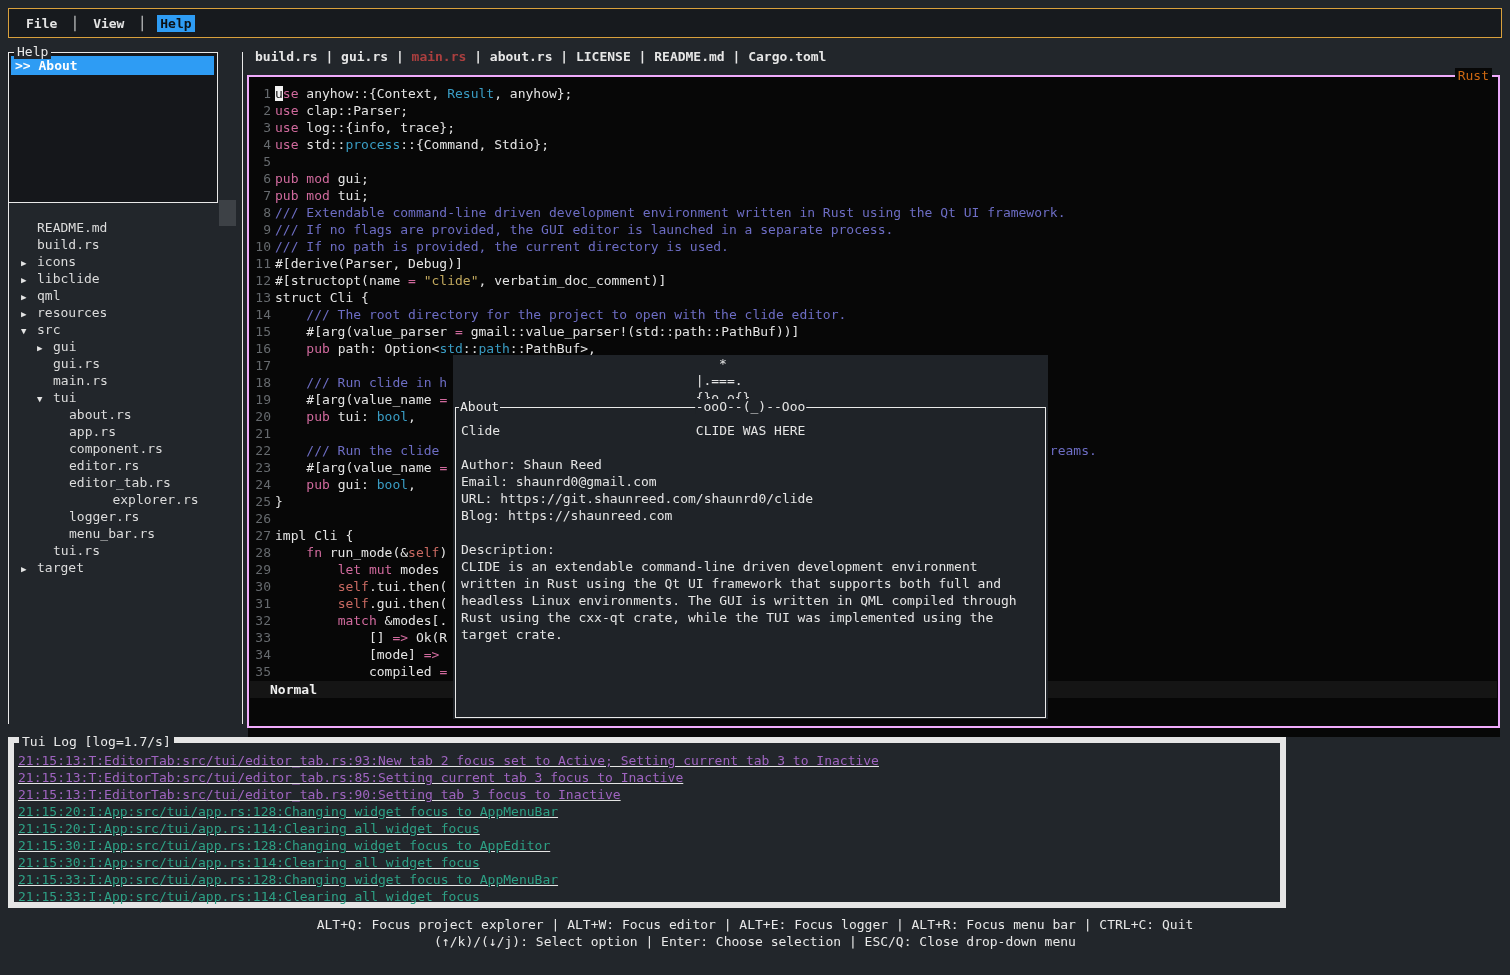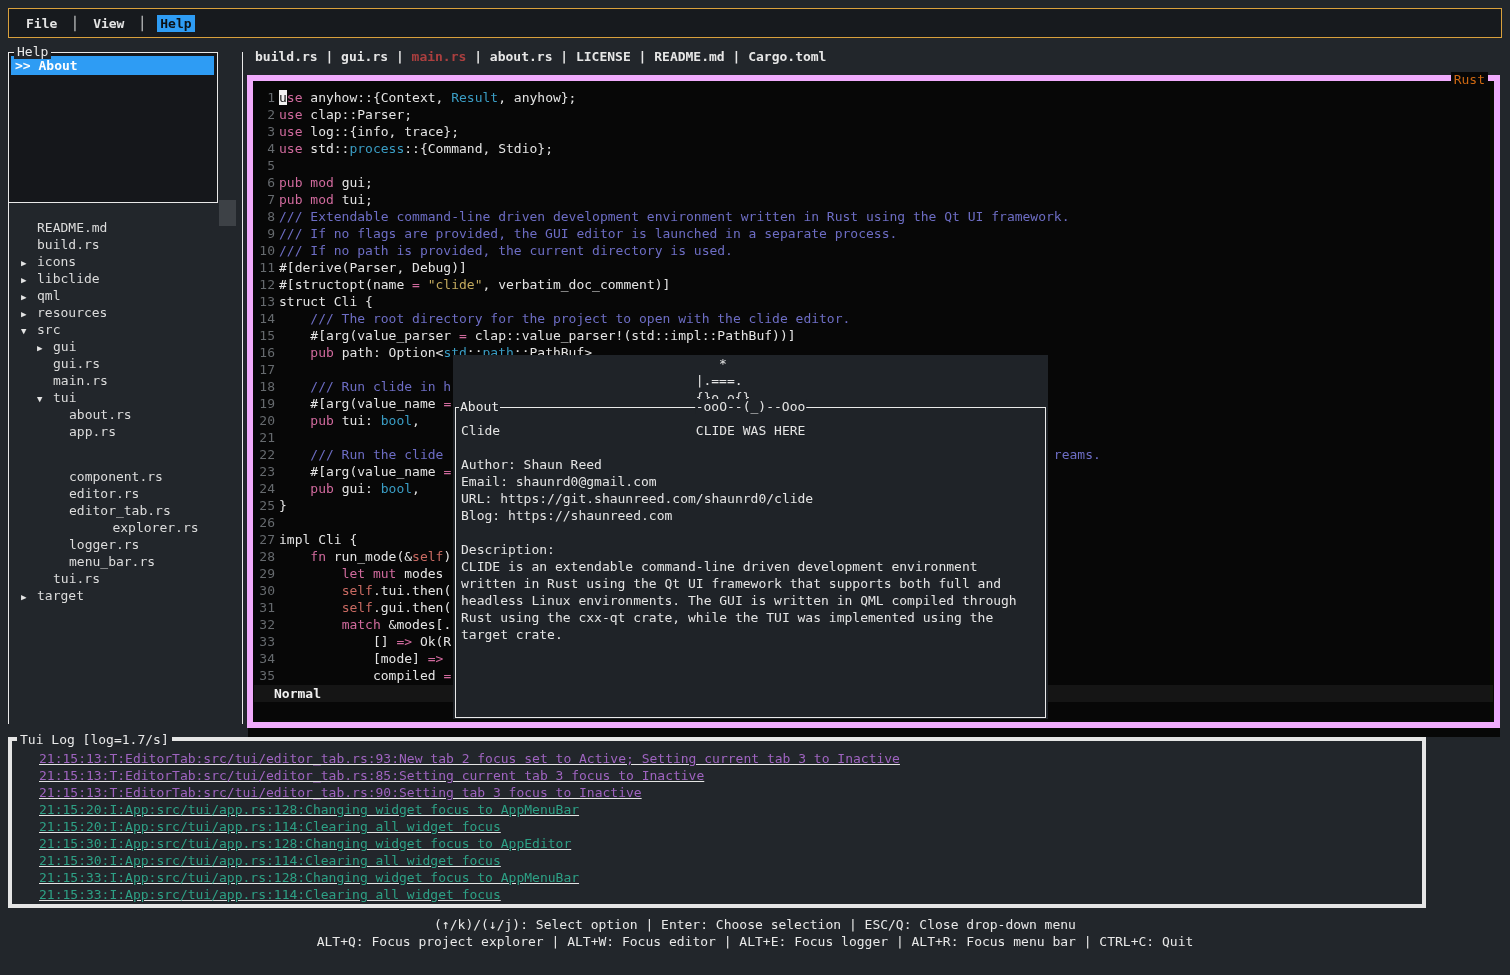--- a/index.html
+++ b/index.html
@@ -28,21 +28,21 @@
   .tree-arrow { display:inline-block; width:16px; margin-left:-16px; font-size:9px; color:#e4e4e4; }
   #explorer-thumb { left:219px; top:200px; width:17px; height:26px; background:#3d4146; }
 
   
   #tabs-bar { left:255px; top:49px; height:18px; display:flex; font-weight:bold; white-space:pre; }
   .tab { color:#e6e6e6; }
   .tab.active { color:#ab3f3f; }
   .tab-sep { color:#e6e6e6; }
 
   
-  #editor { left:247px; top:75px; width:1253px; height:653px; border:6px solid #f0abfc; background:#070707; }
+  #editor { left:247px; top:75px; width:1253px; height:653px; border:2px solid #f0abfc; background:#070707; }
   #rust-badge { position:absolute; top:-9px; right:6px; background:#070707; padding:0 3px; color:#cd6812; }
   #code { position:absolute; left:0; top:0; right:0; padding:8px 0 0 6px; }
   .code-row { height:17px; line-height:17px; white-space:pre; }
   .ln { display:inline-block; width:16px; margin-right:4px; text-align:right; color:#666a6e; }
   .c-n  { color:#e4e4e4; }
   .c-kw { color:#d06a9d; }
   .c-ty { color:#3a9dc4; }
   .c-cm { color:#6d6dc4; }
   .c-st { color:#c2a95e; }
   .c-sf { color:#c96a62; }
@@ -54,21 +54,21 @@
   
   #about-popup { left:453px; top:355px; width:595px; height:364px; background:#1f2328; z-index:5; }
   #about-art { position:absolute; left:0; top:0; line-height:17px; color:#e4e4e4; }
   #about-box { position:absolute; left:2px; top:52px; right:2px; bottom:1px; border:1px solid #e9e9e9; }
   #about-box .panel-title { background:#1f2328; left:3px; padding:0 1px; }
   #about-border-art { position:absolute; top:-9px; left:50%; transform:translateX(-50%); background:#1f2328; padding:0 1px; color:#e4e4e4; }
   #about-lines { padding:14px 0 0 5px; line-height:17px; }
   .about-line { height:17px; white-space:pre; }
 
   
-  #log-panel { left:8px; top:737px; width:1418px; height:171px; border:4px solid #e5e5e5;padding-left:23px; }
+  #log-panel { left:8px; top:737px; width:1278px; height:171px; border:6px solid #e5e5e5; }
   #log-lines { padding:9px 0 0 4px;text-decoration:underline; }
   .log-row { height:17px; line-height:17px; white-space:pre; }
   .lv-trace { color:#9f64c0; }
   .lv-info  { color:#2da085; }
 
   
   #bottom-bar { left:0; top:916px; width:1510px; text-align:center; line-height:17px; color:#e8e8e8; }
 </style>
 </head>
 <body>
@@ -89,21 +89,21 @@
       <div class="tree-row" style="padding-left: 28px;"><span class="tree-arrow">▶</span><span class="tree-label">libclide</span></div>
       <div class="tree-row" style="padding-left: 28px;"><span class="tree-arrow">▶</span><span class="tree-label">qml</span></div>
       <div class="tree-row" style="padding-left: 28px;"><span class="tree-arrow">▶</span><span class="tree-label">resources</span></div>
       <div class="tree-row" style="padding-left: 28px;"><span class="tree-arrow">▼</span><span class="tree-label">src</span></div>
       <div class="tree-row" style="padding-left: 44px;"><span class="tree-arrow">▶</span><span class="tree-label">gui</span></div>
       <div class="tree-row" style="padding-left: 44px;"><span class="tree-label">gui.rs</span></div>
       <div class="tree-row" style="padding-left: 44px;"><span class="tree-label">main.rs</span></div>
       <div class="tree-row" style="padding-left: 44px;"><span class="tree-arrow">▼</span><span class="tree-label">tui</span></div>
       <div class="tree-row" style="padding-left: 60px;"><span class="tree-label">about.rs</span></div>
       <div class="tree-row" style="padding-left: 60px;"><span class="tree-label">app.rs</span></div>
-      <div class="tree-row" style="padding-left: 60px; margin-top: 28px;"><span class="tree-label">component.rs</span></div>
+      <div class="tree-row" style="padding-left: 60px;"><span class="tree-label">component.rs</span></div>
       <div class="tree-row" style="padding-left: 60px;"><span class="tree-label">editor.rs</span></div>
       <div class="tree-row" style="padding-left: 60px;"><span class="tree-label">editor_tab.rs</span></div>
       <div class="tree-row" style="padding-left: 60px; text-align: center;"><span class="tree-label">explorer.rs</span></div>
       <div class="tree-row" style="padding-left: 60px;"><span class="tree-label">logger.rs</span></div>
       <div class="tree-row" style="padding-left: 60px;"><span class="tree-label">menu_bar.rs</span></div>
       <div class="tree-row" style="padding-left: 44px;"><span class="tree-label">tui.rs</span></div>
       <div class="tree-row" style="padding-left: 28px;"><span class="tree-arrow">▶</span><span class="tree-label">target</span></div>
     </div>
 </div>
 <div id="explorer-thumb" class="abs"></div>
@@ -127,21 +127,21 @@
       <div class="code-row"><span class="ln">5</span></div>
       <div class="code-row"><span class="ln">6</span><span class="c-kw">pub mod </span><span class="c-n">gui;</span></div>
       <div class="code-row"><span class="ln">7</span><span class="c-kw">pub mod </span><span class="c-n">tui;</span></div>
       <div class="code-row"><span class="ln">8</span><span class="c-cm">/// Extendable command-line driven development environment written in Rust using the Qt UI framework.</span></div>
       <div class="code-row"><span class="ln">9</span><span class="c-cm">/// If no flags are provided, the GUI editor is launched in a separate process.</span></div>
       <div class="code-row"><span class="ln">10</span><span class="c-cm">/// If no path is provided, the current directory is used.</span></div>
       <div class="code-row"><span class="ln">11</span><span class="c-n">#[derive(Parser, Debug)]</span></div>
       <div class="code-row"><span class="ln">12</span><span class="c-n">#[structopt(name </span><span class="c-kw">= </span><span class="c-st">"clide"</span><span class="c-n">, verbatim_doc_comment)]</span></div>
       <div class="code-row"><span class="ln">13</span><span class="c-n">struct Cli {</span></div>
       <div class="code-row"><span class="ln">14</span><span class="c-cm">    /// The root directory for the project to open with the clide editor.</span></div>
-      <div class="code-row"><span class="ln">15</span><span class="c-n">    #[arg(value_parser </span><span class="c-kw">= </span><span class="c-n">clap::value_parser!(std::impl::PathBuf))]</span></div>
+      <div class="code-row"><span class="ln">15</span><span class="c-n">    #[arg(value_parser </span><span class="c-kw">= </span><span class="c-n">gmail::value_parser!(std::path::PathBuf))]</span></div>
       <div class="code-row"><span class="ln">16</span><span class="c-n">    </span><span class="c-kw">pub </span><span class="c-n">path: Option&lt;</span><span class="c-ty">std</span><span class="c-n">::</span><span class="c-ty">path</span><span class="c-n">::PathBuf&gt;,</span></div>
       <div class="code-row"><span class="ln">17</span></div>
       <div class="code-row"><span class="ln">18</span><span class="c-n">    </span><span class="c-cm">/// Run clide in h</span></div>
       <div class="code-row"><span class="ln">19</span><span class="c-n">    #[arg(value_name </span><span class="c-kw">=</span></div>
       <div class="code-row"><span class="ln">20</span><span class="c-n">    </span><span class="c-kw">pub </span><span class="c-n">tui: </span><span class="c-ty">bool</span><span class="c-n">,</span></div>
       <div class="code-row"><span class="ln">21</span></div>
       <div class="code-row"><span class="ln">22</span><span class="c-n">    </span><span class="c-cm">/// Run the clide </span><span class="c-cm">                                                                             reams.</span></div>
       <div class="code-row"><span class="ln">23</span><span class="c-n">    #[arg(value_name </span><span class="c-kw">=</span></div>
       <div class="code-row"><span class="ln">24</span><span class="c-n">    </span><span class="c-kw">pub </span><span class="c-n">gui: </span><span class="c-ty">bool</span><span class="c-n">,</span></div>
       <div class="code-row"><span class="ln">25</span><span class="c-n">}</span></div>
@@ -194,15 +194,15 @@
       <div class="log-row lv-info">21:15:20:I:App:src/tui/app.rs:128:Changing widget focus to AppMenuBar</div>
       <div class="log-row lv-info">21:15:20:I:App:src/tui/app.rs:114:Clearing all widget focus</div>
       <div class="log-row lv-info">21:15:30:I:App:src/tui/app.rs:128:Changing widget focus to AppEditor</div>
       <div class="log-row lv-info">21:15:30:I:App:src/tui/app.rs:114:Clearing all widget focus</div>
       <div class="log-row lv-info">21:15:33:I:App:src/tui/app.rs:128:Changing widget focus to AppMenuBar</div>
       <div class="log-row lv-info">21:15:33:I:App:src/tui/app.rs:114:Clearing all widget focus</div>
     </div>
 </div>
 
 <div id="bottom-bar" class="abs">
+  <div>ALT+Q: Focus project explorer | ALT+W: Focus editor | ALT+E: Focus logger | ALT+R: Focus menu bar | CTRL+C: Quit</div>
   <div>(↑/k)/(↓/j): Select option | Enter: Choose selection | ESC/Q: Close drop-down menu</div>
-  <div>ALT+Q: Focus project explorer | ALT+W: Focus editor | ALT+E: Focus logger | ALT+R: Focus menu bar | CTRL+C: Quit</div>
 </div>
 
 </body></html>

